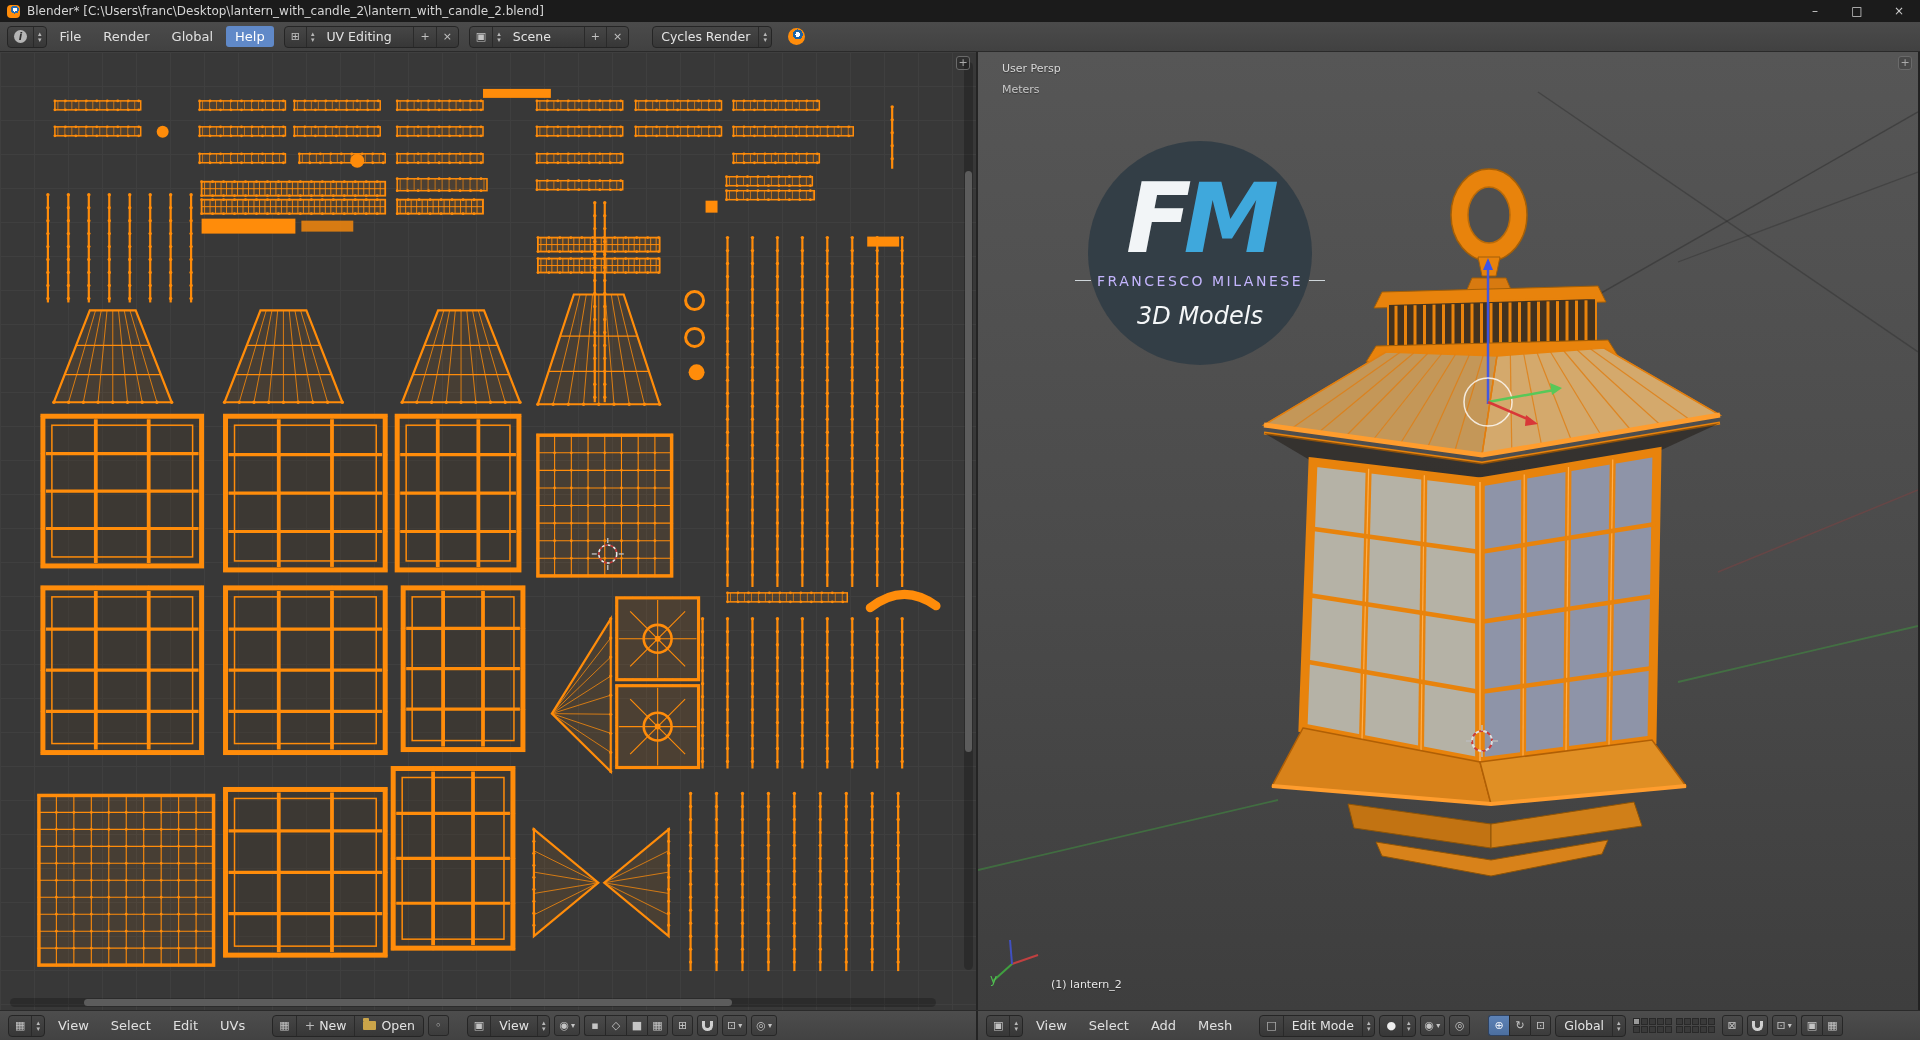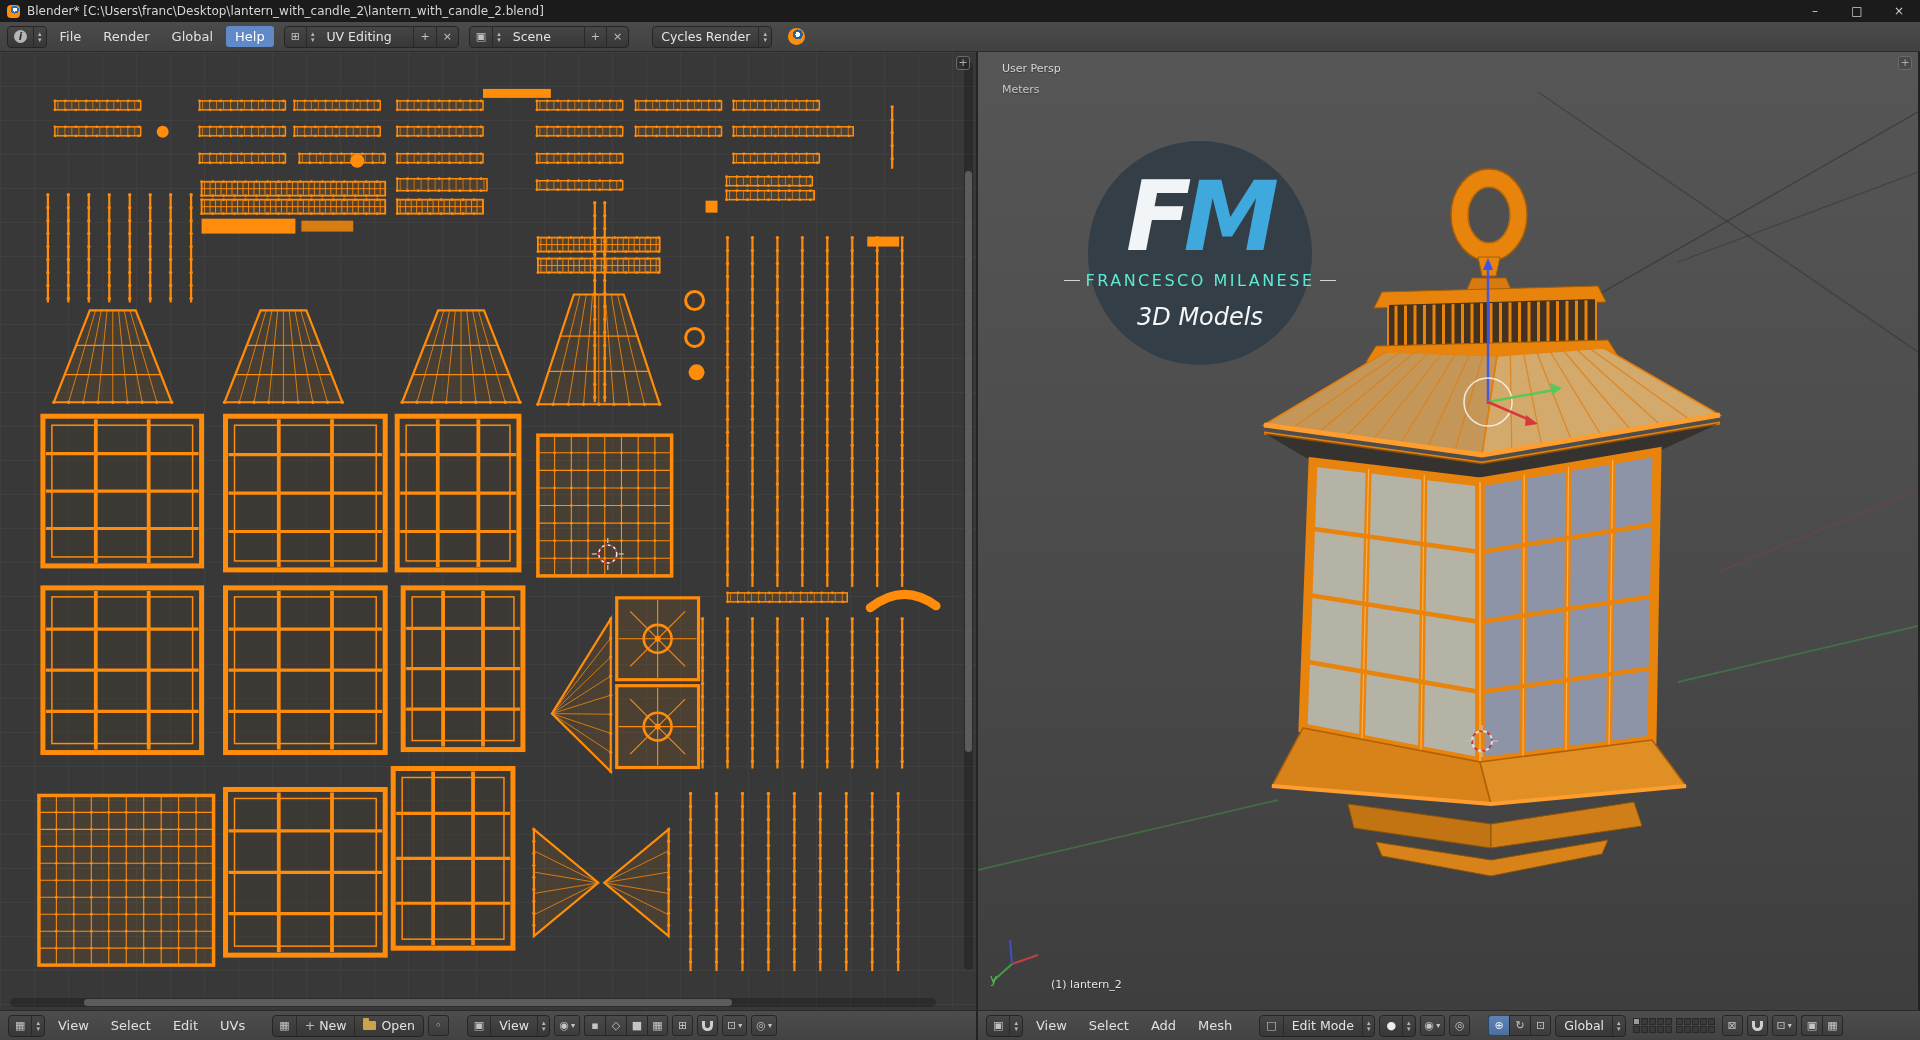--- a/index.html
+++ b/index.html
@@ -44,21 +44,21 @@
   .vp-user{left:24px;top:10px}
   .vp-meters{left:24px;top:31px;color:#c9c9c9}
   .vp-obj{left:73px;top:926px;color:#e6e6e6}
   .axis-y{position:absolute;left:12px;top:920px;color:#52c052;font-size:12px}
 
   
   .logo-circle{position:absolute;left:110px;top:89px;width:224px;height:224px;border-radius:50%;background:rgba(50,61,70,.96);display:flex;flex-direction:column;align-items:center;justify-content:center;z-index:5}
   .fm{font-style:italic;font-weight:bold;font-size:96px;line-height:84px;letter-spacing:-5px;display:flex}
   .fm .f{color:#f2f5f7}
   .fm .m{color:#3fa8dc;margin-left:-3px}
-  .logo-name{margin-top:12px;font-size:16px;letter-spacing:2.5px;color:#5eead4;display:flex;align-items:center;gap:6px;white-space:nowrap}
+  .logo-name{margin-top:12px;font-size:14px;letter-spacing:2.5px;color:#c4b5fd;display:flex;align-items:center;gap:6px;white-space:nowrap}
   .logo-name::before,.logo-name::after{content:"";width:16px;height:1px;background:#cfd6da}
   .logo-sub{font-style:italic;font-size:24px;color:#f4f6f7;margin-top:13px}
   .stock-badge{position:absolute;left:102px;top:315px;width:227px;height:39px;background:rgba(57,68,60,.93);color:#e8e24a;font-weight:bold;font-style:italic;font-size:27px;line-height:39px;padding-left:16px;z-index:5}
 
   
   .footer{position:absolute;left:0;top:1010px;width:1920px;height:30px;background:linear-gradient(#4d4d4d,#424242);border-top:1px solid #2a2a2a;display:flex;font-size:13px}
   .footer-left{width:978px;border-right:2px solid #242424;display:flex;align-items:center;gap:4px;padding:0 8px;white-space:nowrap;overflow:hidden}
   .footer-right{flex:1;display:flex;align-items:center;gap:4px;padding:0 8px;white-space:nowrap;overflow:hidden}
   .ibtn{min-width:21px;height:21px;display:inline-flex;align-items:center;justify-content:center;background:linear-gradient(#4a4a4a,#3c3c3c);border:1px solid #272727;border-radius:3px;color:#c5c5c5;font-size:11px;padding:0 4px}
   .ibtn.blue{background:linear-gradient(#5d82b6,#4c6f9f);color:#eef3fa;border-color:#2e4261}

